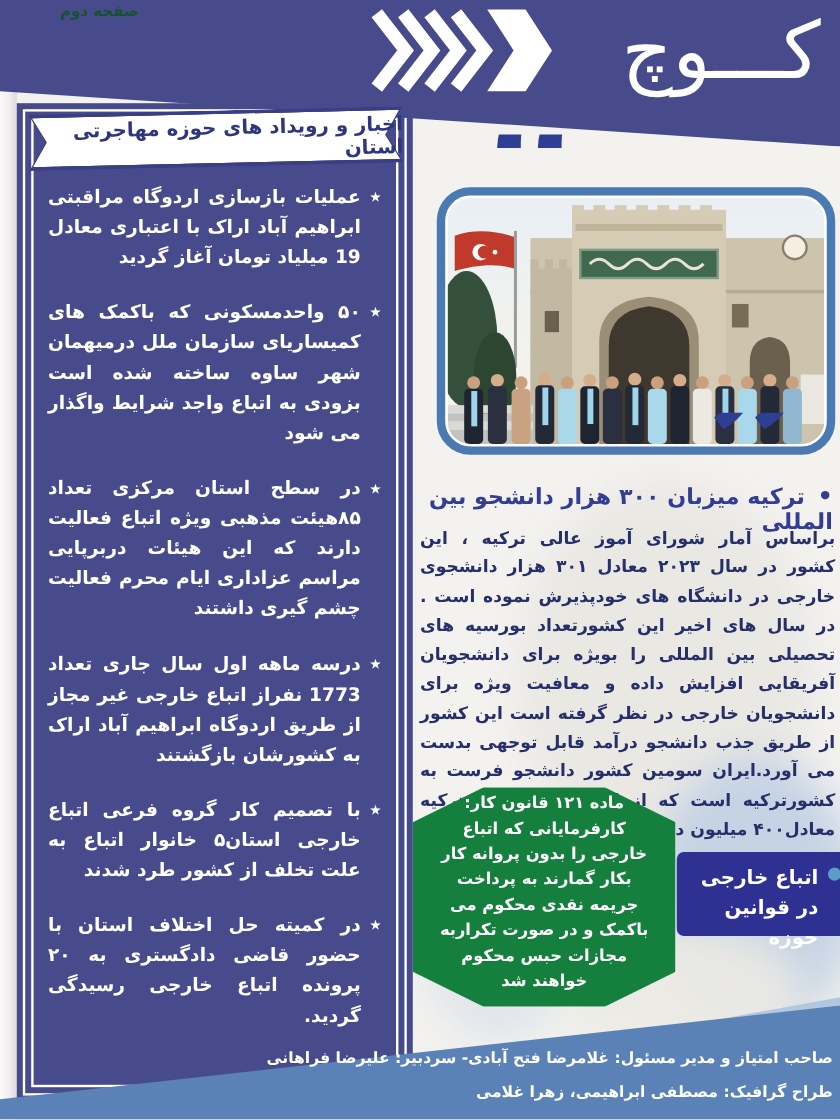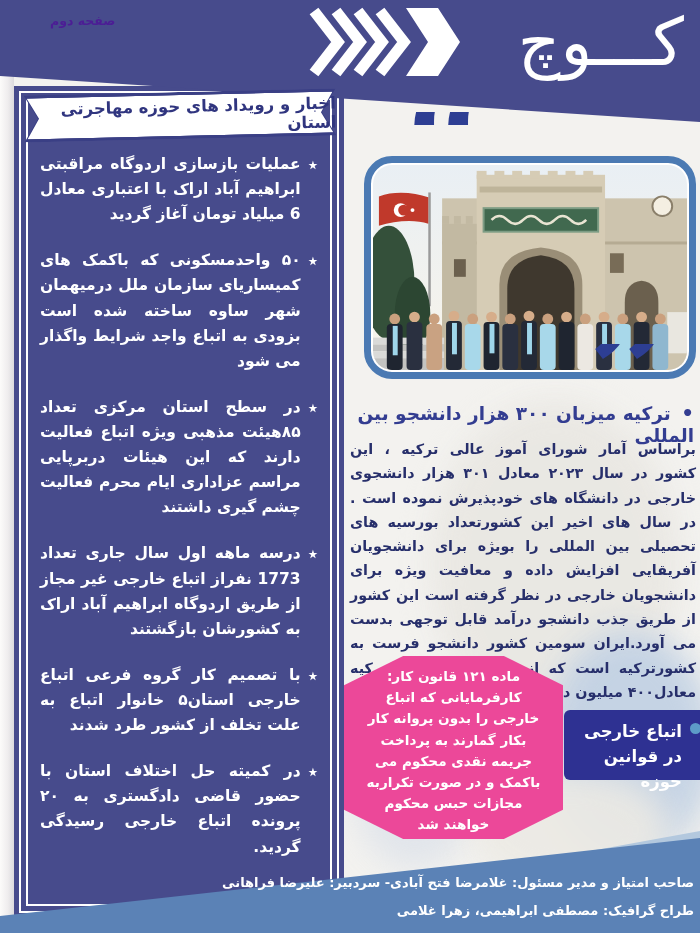--- a/index.html
+++ b/index.html
@@ -13,21 +13,21 @@
   .ghost.g1{left:430px;top:400px;width:250px;height:330px;background:#e9e7e2;opacity:.9;}
   .ghost.g2{left:545px;top:630px;width:170px;height:230px;background:#c3d2e4;opacity:.95;}
   .ghost.g3{left:350px;top:690px;width:130px;height:180px;background:#dde2ea;opacity:.8;}
   .ghost.g4{left:470px;top:770px;width:200px;height:120px;background:#eceae4;opacity:.9;}
   
   .page-edge{position:absolute;left:0;top:74px;width:14px;height:859px;
     background:linear-gradient(90deg,#fcfbfa 0%,#efedee 55%,#dcdadd 100%);z-index:1;}
   
   .header-band{position:absolute;left:0;top:0;width:700px;height:126px;background:#474b8c;
     clip-path:polygon(0 0,700px 0,700px 122px,0 76px);z-index:2;}
-  .page-label{position:absolute;left:50px;top:13px;color:#4c1d95;font-size:12.5px;font-weight:bold;
+  .page-label{position:absolute;left:50px;top:1px;color:#14532d;font-size:12.5px;font-weight:bold;
     direction:rtl;z-index:3;}
   .masthead{position:absolute;right:16px;top:2px;color:#fff;font-size:66px;font-weight:normal;
     direction:rtl;line-height:1.25;z-index:3;}
   .chevrons{position:absolute;left:306px;top:6px;width:168px;height:72px;z-index:3;}
   
   .panel{position:absolute;left:14px;top:86px;width:330px;height:832px;background:#474b8c;z-index:1;}
   .panel-border-outer{position:absolute;inset:5px;border:2px solid #ffffff;}
   .panel-border-inner{position:absolute;inset:12px;border:2.5px solid #ffffff;}
   .news-list{position:absolute;left:26px;right:26px;top:66px;direction:rtl;}
   .news-item{display:flex;gap:7px;margin-bottom:21px;color:#ffffff;font-weight:bold;
@@ -53,23 +53,23 @@
     font-weight:bold;font-size:150px;line-height:56px;height:62px;overflow:hidden;z-index:4;}
   .quote-open{left:404px;top:112px;}
   .quote-close{left:588px;top:344px;}
   
   .headline{position:absolute;left:350px;top:401px;width:344px;direction:rtl;text-align:right;
     color:#333d91;font-weight:bold;font-size:18.5px;z-index:3;}
   .headline .h-bullet{font-size:20px;margin-left:4px;}
   .article-body{position:absolute;left:350px;top:437px;width:346px;direction:rtl;
     text-align:justify;color:#272f6b;font-weight:bold;font-size:14.3px;line-height:1.7;z-index:3;}
   
-  .hexagon{position:absolute;left:344px;top:656px;width:219px;height:183px;background:#ec4899;
+  .hexagon{position:absolute;left:344px;top:656px;width:219px;height:183px;background:#15803d;
     clip-path:polygon(27% 0,73% 0,100% 16%,100% 84%,73% 100%,27% 100%,0 84%,0 16%);
-    display:flex;align-items:flex-start;justify-content:center;box-sizing:border-box;
+    display:flex;align-items:flex-end;justify-content:center;box-sizing:border-box;
     padding:10px 20px;z-index:3;}
   .hexagon .hx-text{color:#fff;font-weight:bold;font-size:13.6px;line-height:1.56;
     text-align:center;direction:rtl;}
   .hexagon .hx-title{display:block;}
   
   .law-box{position:absolute;left:564px;top:710px;width:134px;height:70px;background:#2e3192;
     border-radius:6px;z-index:3;padding-left:12px;}
   .law-box .dot{position:absolute;right:9px;top:13px;width:11px;height:11px;border-radius:50%;
     background:#5d9bc8;}
   .law-box .law-text{position:absolute;inset:0;padding:10px 28px 0 8px;direction:rtl;
@@ -106,21 +106,21 @@
     <path d="M74 5 L98 36 L74 67" stroke="#ffffff" stroke-width="11" fill="none"></path>
     <path d="M100 2 L132 2 L154 36 L132 70 L100 70 L122 36 Z" fill="#ffffff"></path>
   </svg>
 
   <div class="panel">
     <div class="panel-border-outer"></div>
     <div class="panel-border-inner"></div>
     <div class="news-list">
       <div class="news-item">
         <span class="news-bullet">٭</span>
-        <span>عملیات بازسازی اردوگاه مراقبتی ابراهیم آباد اراک با اعتباری معادل 6 میلیاد تومان آغاز گردید</span>
+        <span>عملیات بازسازی اردوگاه مراقبتی ابراهیم آباد اراک با اعتباری معادل 19 میلیاد تومان آغاز گردید</span>
       </div>
       <div class="news-item">
         <span class="news-bullet">٭</span>
         <span>۵۰ واحدمسکونی که باکمک های کمیساریای سازمان ملل درمیهمان شهر ساوه ساخته شده است بزودی به اتباع واجد شرایط واگذار می شود</span>
       </div>
       <div class="news-item">
         <span class="news-bullet">٭</span>
         <span>در سطح استان مرکزی تعداد ۸۵هیئت مذهبی ویژه اتباع فعالیت دارند که این هیئات دربرپایی مراسم عزاداری ایام محرم فعالیت چشم گیری داشتند</span>
       </div>
       <div class="news-item">

